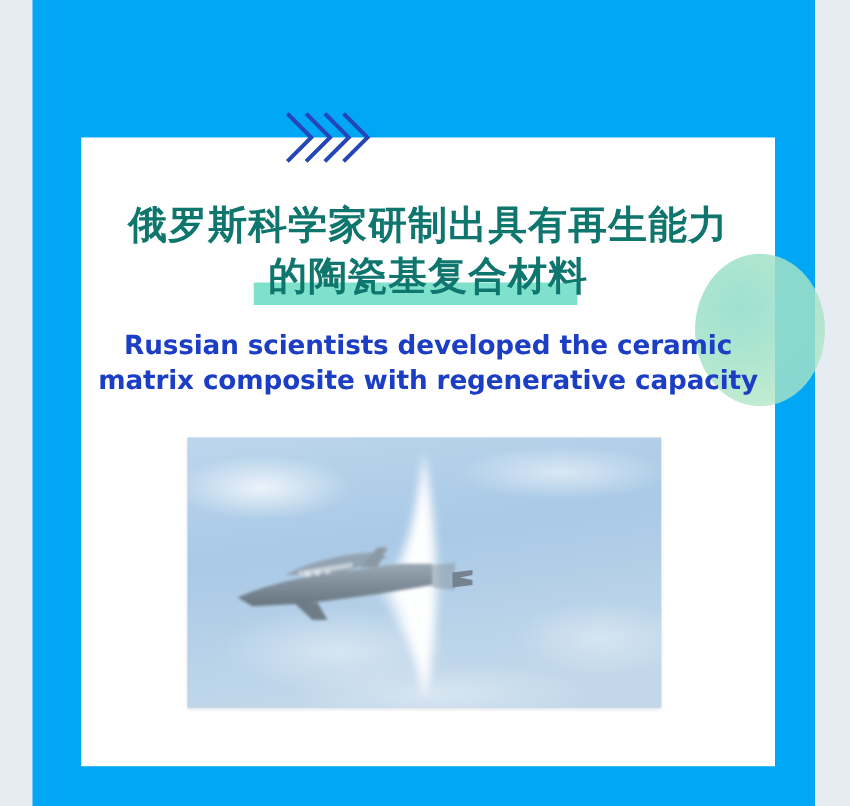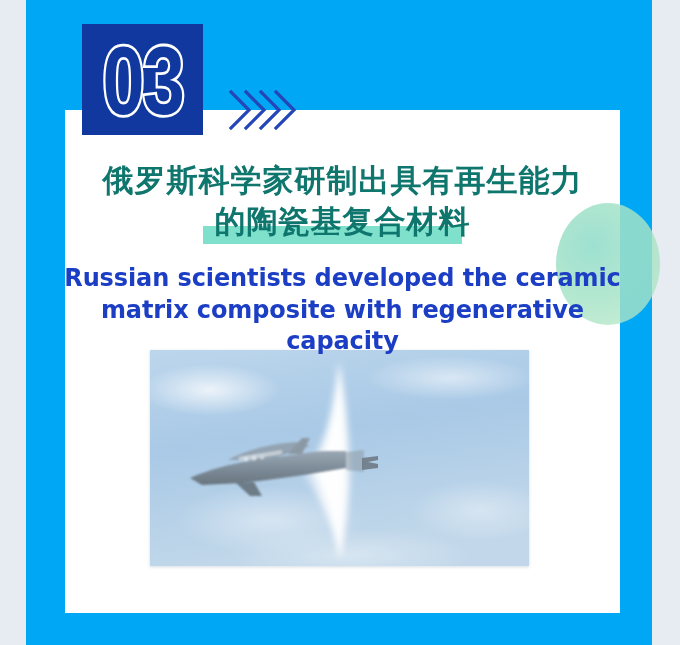--- a/index.html
+++ b/index.html
@@ -108,21 +108,21 @@
   }
 
   .en-title {
     position: absolute;
     left: 55px;
     top: 263px;
     width: 575px;
     text-align: center;
     color: #1b3ec4;
     font-family: "DejaVu Sans", "Liberation Sans", sans-serif;
-    font-size: 24px;
+    font-size: 21px;
     font-weight: 700;
     line-height: 1.32;
     letter-spacing: -0.1px;
     white-space: pre-line;
     z-index: 3;
   }
 
   .photo {
     position: absolute;
     left: 150px;
@@ -139,23 +139,20 @@
 <body>
 
 <div id="poster">
 
   <div class="cyan-band"></div>
 
   <div class="white-card"></div>
 
   <div class="teal-circle"></div>
 
-  <div class="badge">
-    <span class="badge-number">03</span>
-  </div>
 
   <div class="chevrons">
     <svg viewBox="0 0 70 44" xmlns="http://www.w3.org/2000/svg" aria-hidden="true">
       <g fill="none" stroke="#2546b8" stroke-width="3.2" stroke-linecap="square">
         <polyline points="3,4 21,22 3,40"></polyline>
         <polyline points="18,4 36,22 18,40"></polyline>
         <polyline points="33,4 51,22 33,40"></polyline>
         <polyline points="48,4 66,22 48,40"></polyline>
       </g>
     </svg>

